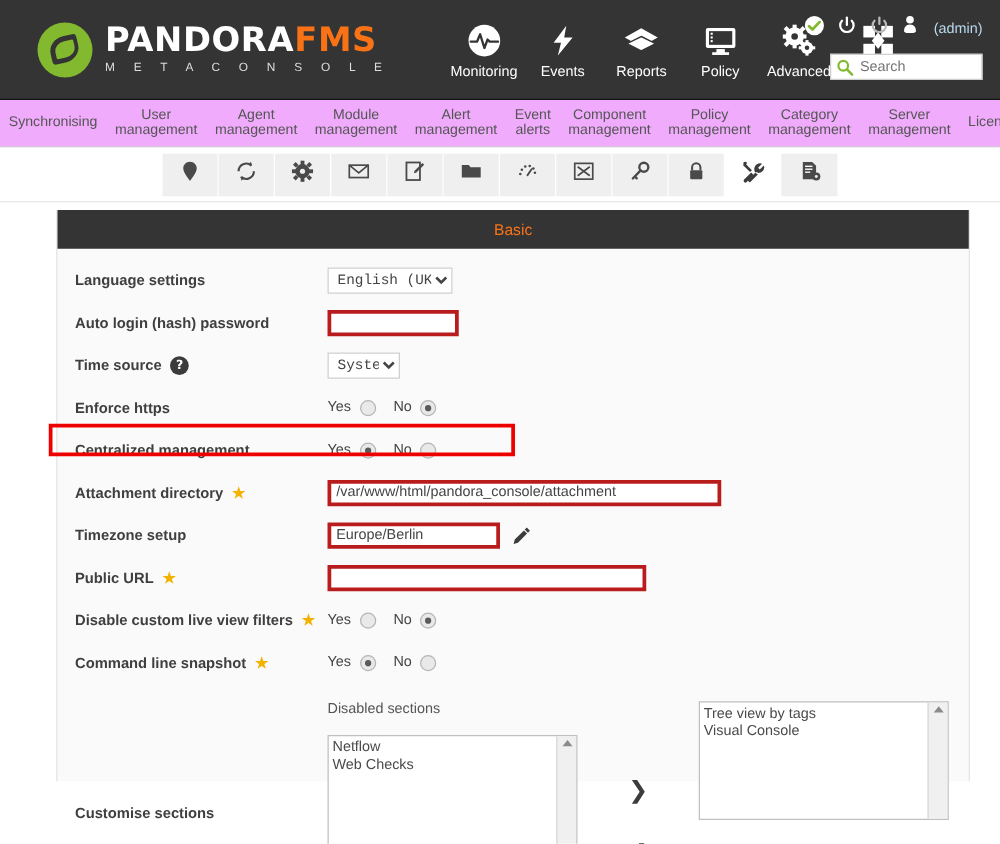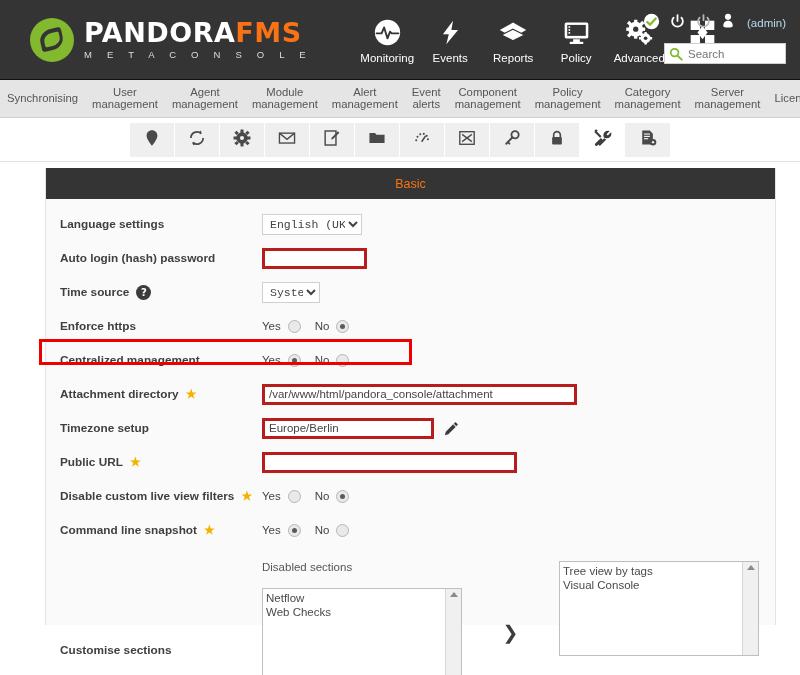--- a/index.html
+++ b/index.html
@@ -85,21 +85,21 @@
   }
   .search-box .s-icon { flex: 0 0 auto; display:flex; }
   .search-box input {
     border: none; outline: none; width: 100%;
     font-size: 11.5px; color: #666; padding-left: 5px;
     font-family: "Liberation Sans", sans-serif; background: transparent;
   }
 
   
   .menubar {
-    height: 38px; background: #e5e5e5;
+    height: 38px; background: #f0abfc;
     border-bottom: 1px solid #d0d0d0;
     display: flex; align-items: stretch;
   }
   .menu-item {
     display: flex; align-items: center; justify-content: center;
     text-align: center; color: #555555;
     font-size: 11.3px; line-height: 11.8px;
     padding: 0 7px; cursor: pointer;
   }
   .menu-item.single { white-space: nowrap; }
@@ -639,21 +639,21 @@
           <span class="star">★</span>
         </div>
         <div class="field">
           <input class="inp" style="width: 315px;" type="text" value="/var/www/html/pandora_console/attachment">
         </div>
       </div>
 
       <div class="row">
         <div class="label">Timezone setup</div>
         <div class="field">
-          <input class="inp" style="width: 172px;" type="text" value="Europe/Berlin">
+          <input class="inp" style="width: 138px;" type="text" value="Europe/Berlin">
           <span class="pencil">
             <svg width="17" height="17" viewBox="0 0 20 20">
                 <path d="M14.6 2.4 l3 3 l-1.9 1.9 l-3 -3 z M11.9 5.1 l3 3 l-8.6 8.6 l-4.1 1.1 l1.1 -4.1 z" fill="#3c3c3c"></path>
               </svg>
           </span>
         </div>
       </div>
 
       <div class="row">
         <div class="label">

